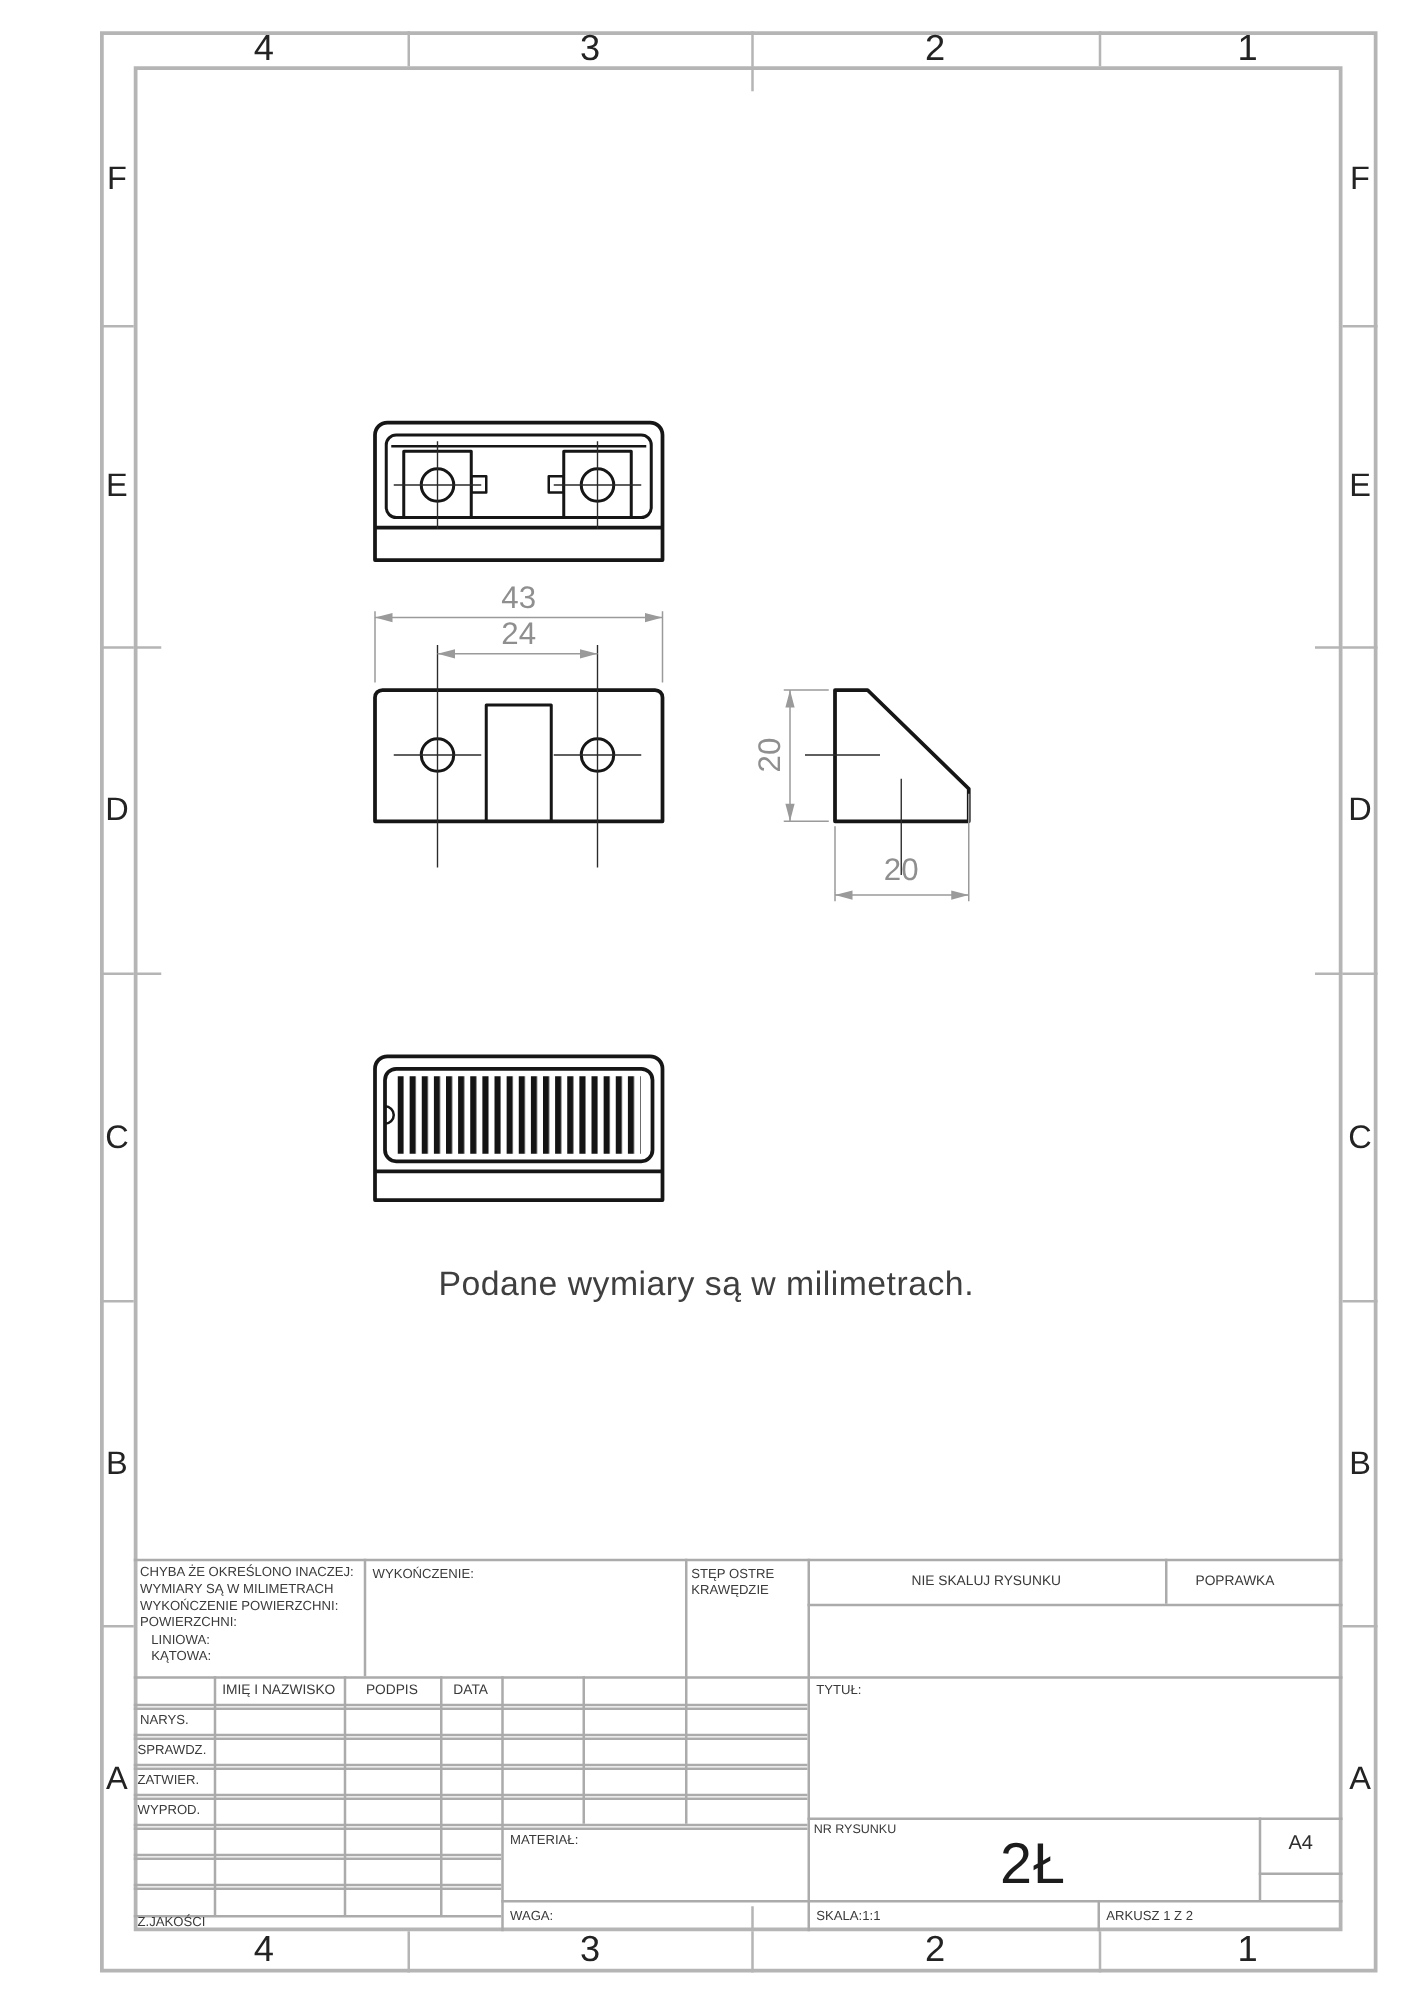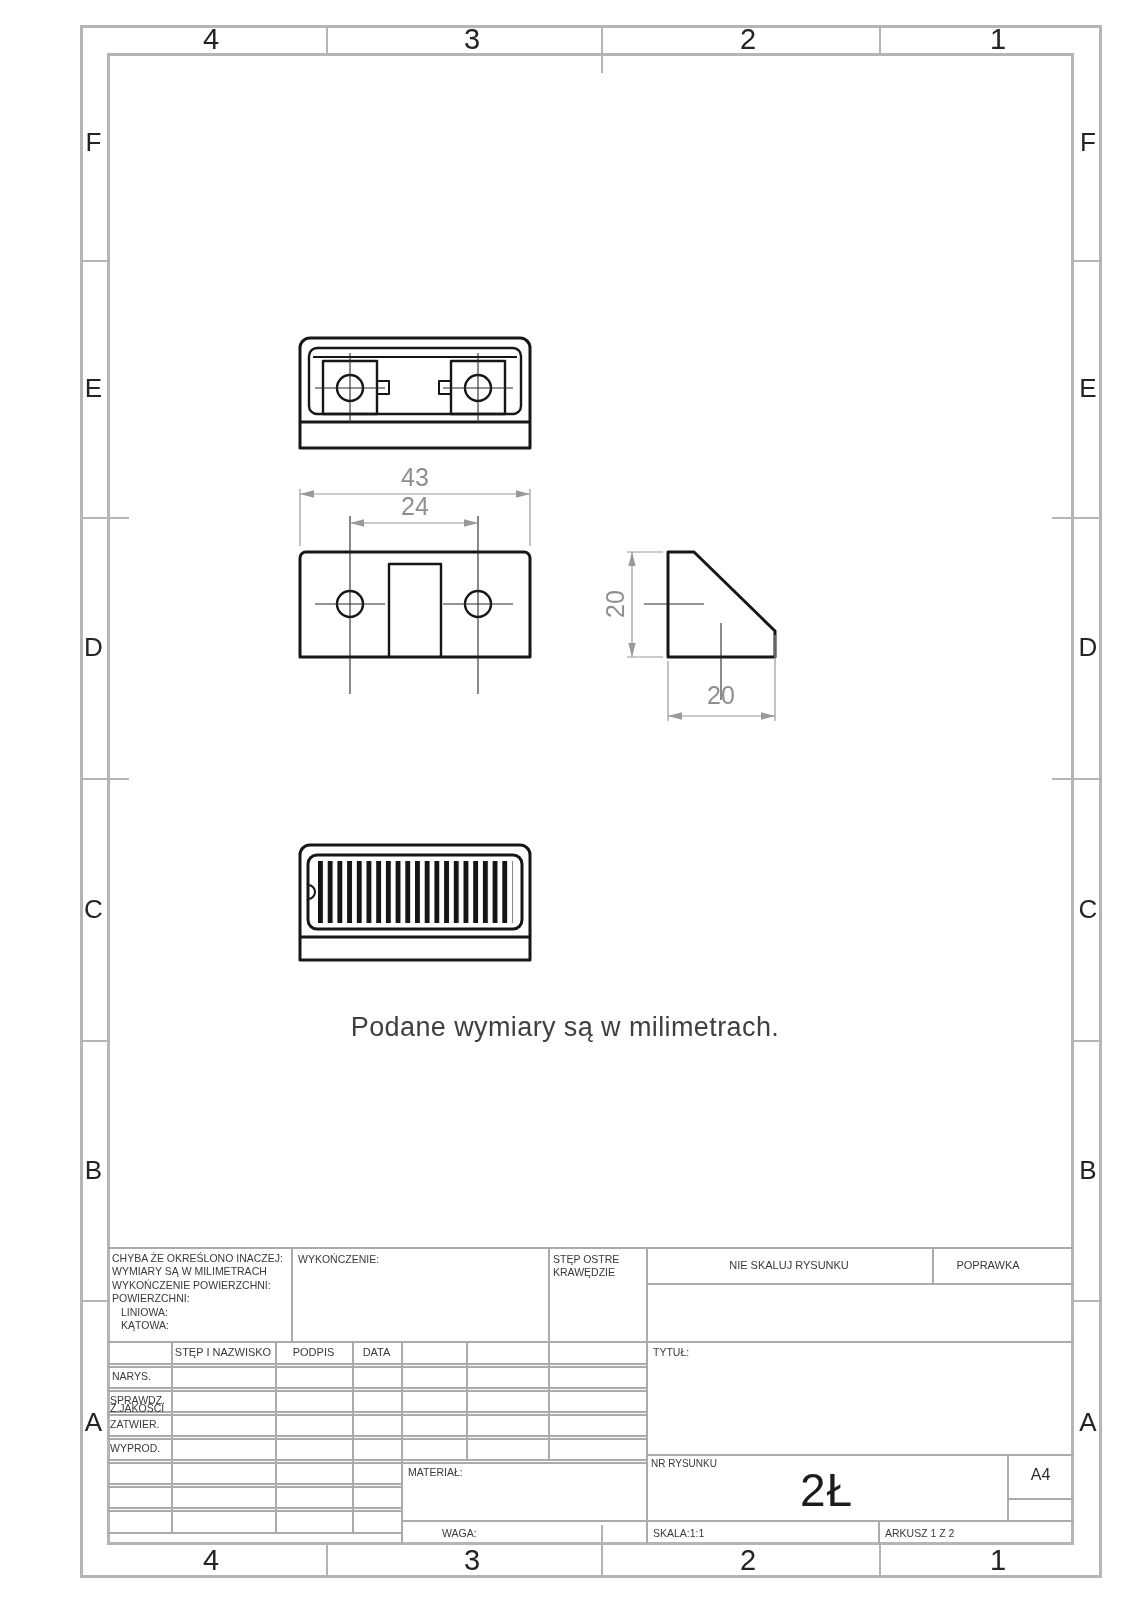--- a/index.html
+++ b/index.html
@@ -221,32 +221,32 @@
     <div class="tol-line tol-ind">KĄTOWA:</div>
   </div>
   <div class="abs tb-label" style="left:298px;top:1253px;">WYKOŃCZENIE:</div>
   <div class="abs" style="left:553px;top:1253px;">
     <div class="tol-line">STĘP OSTRE</div>
     <div class="tol-line">KRAWĘDZIE</div>
   </div>
   <div class="abs tb-label-c" style="left:646px;top:1259px;width:286px;">NIE SKALUJ RYSUNKU</div>
   <div class="abs tb-label-c" style="left:932px;top:1259px;width:112px;">POPRAWKA</div>
 
-  <div class="abs tb-label-c" style="left:171px;top:1346px;width:104px;">STĘP I NAZWISKO</div>
+  <div class="abs tb-label-c" style="left:171px;top:1346px;width:104px;">IMIĘ I NAZWISKO</div>
   <div class="abs tb-label-c" style="left:275px;top:1346px;width:77px;">PODPIS</div>
   <div class="abs tb-label-c" style="left:352px;top:1346px;width:49px;">DATA</div>
 
   <div class="abs rowlab" style="left:112px;top:1366px;">NARYS.</div>
   <div class="abs rowlab" style="left:110px;top:1390px;">SPRAWDZ.</div>
   <div class="abs rowlab" style="left:110px;top:1414px;">ZATWIER.</div>
   <div class="abs rowlab" style="left:110px;top:1438px;">WYPROD.</div>
-  <div class="abs rowlab" style="left:110px;top:1398px;">Z.JAKOŚCI</div>
+  <div class="abs rowlab" style="left:110px;top:1528px;">Z.JAKOŚCI</div>
 
   <div class="abs tb-label" style="left:408px;top:1466px;">MATERIAŁ:</div>
-  <div class="abs tb-label" style="left:408px;top:1527px;margin-left:34px;">WAGA:</div>
+  <div class="abs tb-label" style="left:408px;top:1527px;">WAGA:</div>
 
   <div class="abs tb-label" style="left:653px;top:1346px;">TYTUŁ:</div>
   <div class="abs tb-label" style="left:651px;top:1458px;font-size:10px;">NR RYSUNKU</div>
   <div class="abs drawing-no" style="left:646px;top:1463px;width:361px;text-align:center;">2Ł</div>
   <div class="abs a4" style="left:1007px;top:1466px;width:67px;text-align:center;">A4</div>
   <div class="abs tb-label" style="left:653px;top:1527px;">SKALA:1:1</div>
   <div class="abs tb-label" style="left:885px;top:1527px;">ARKUSZ 1 Z 2</div>
 
 </div>
 

